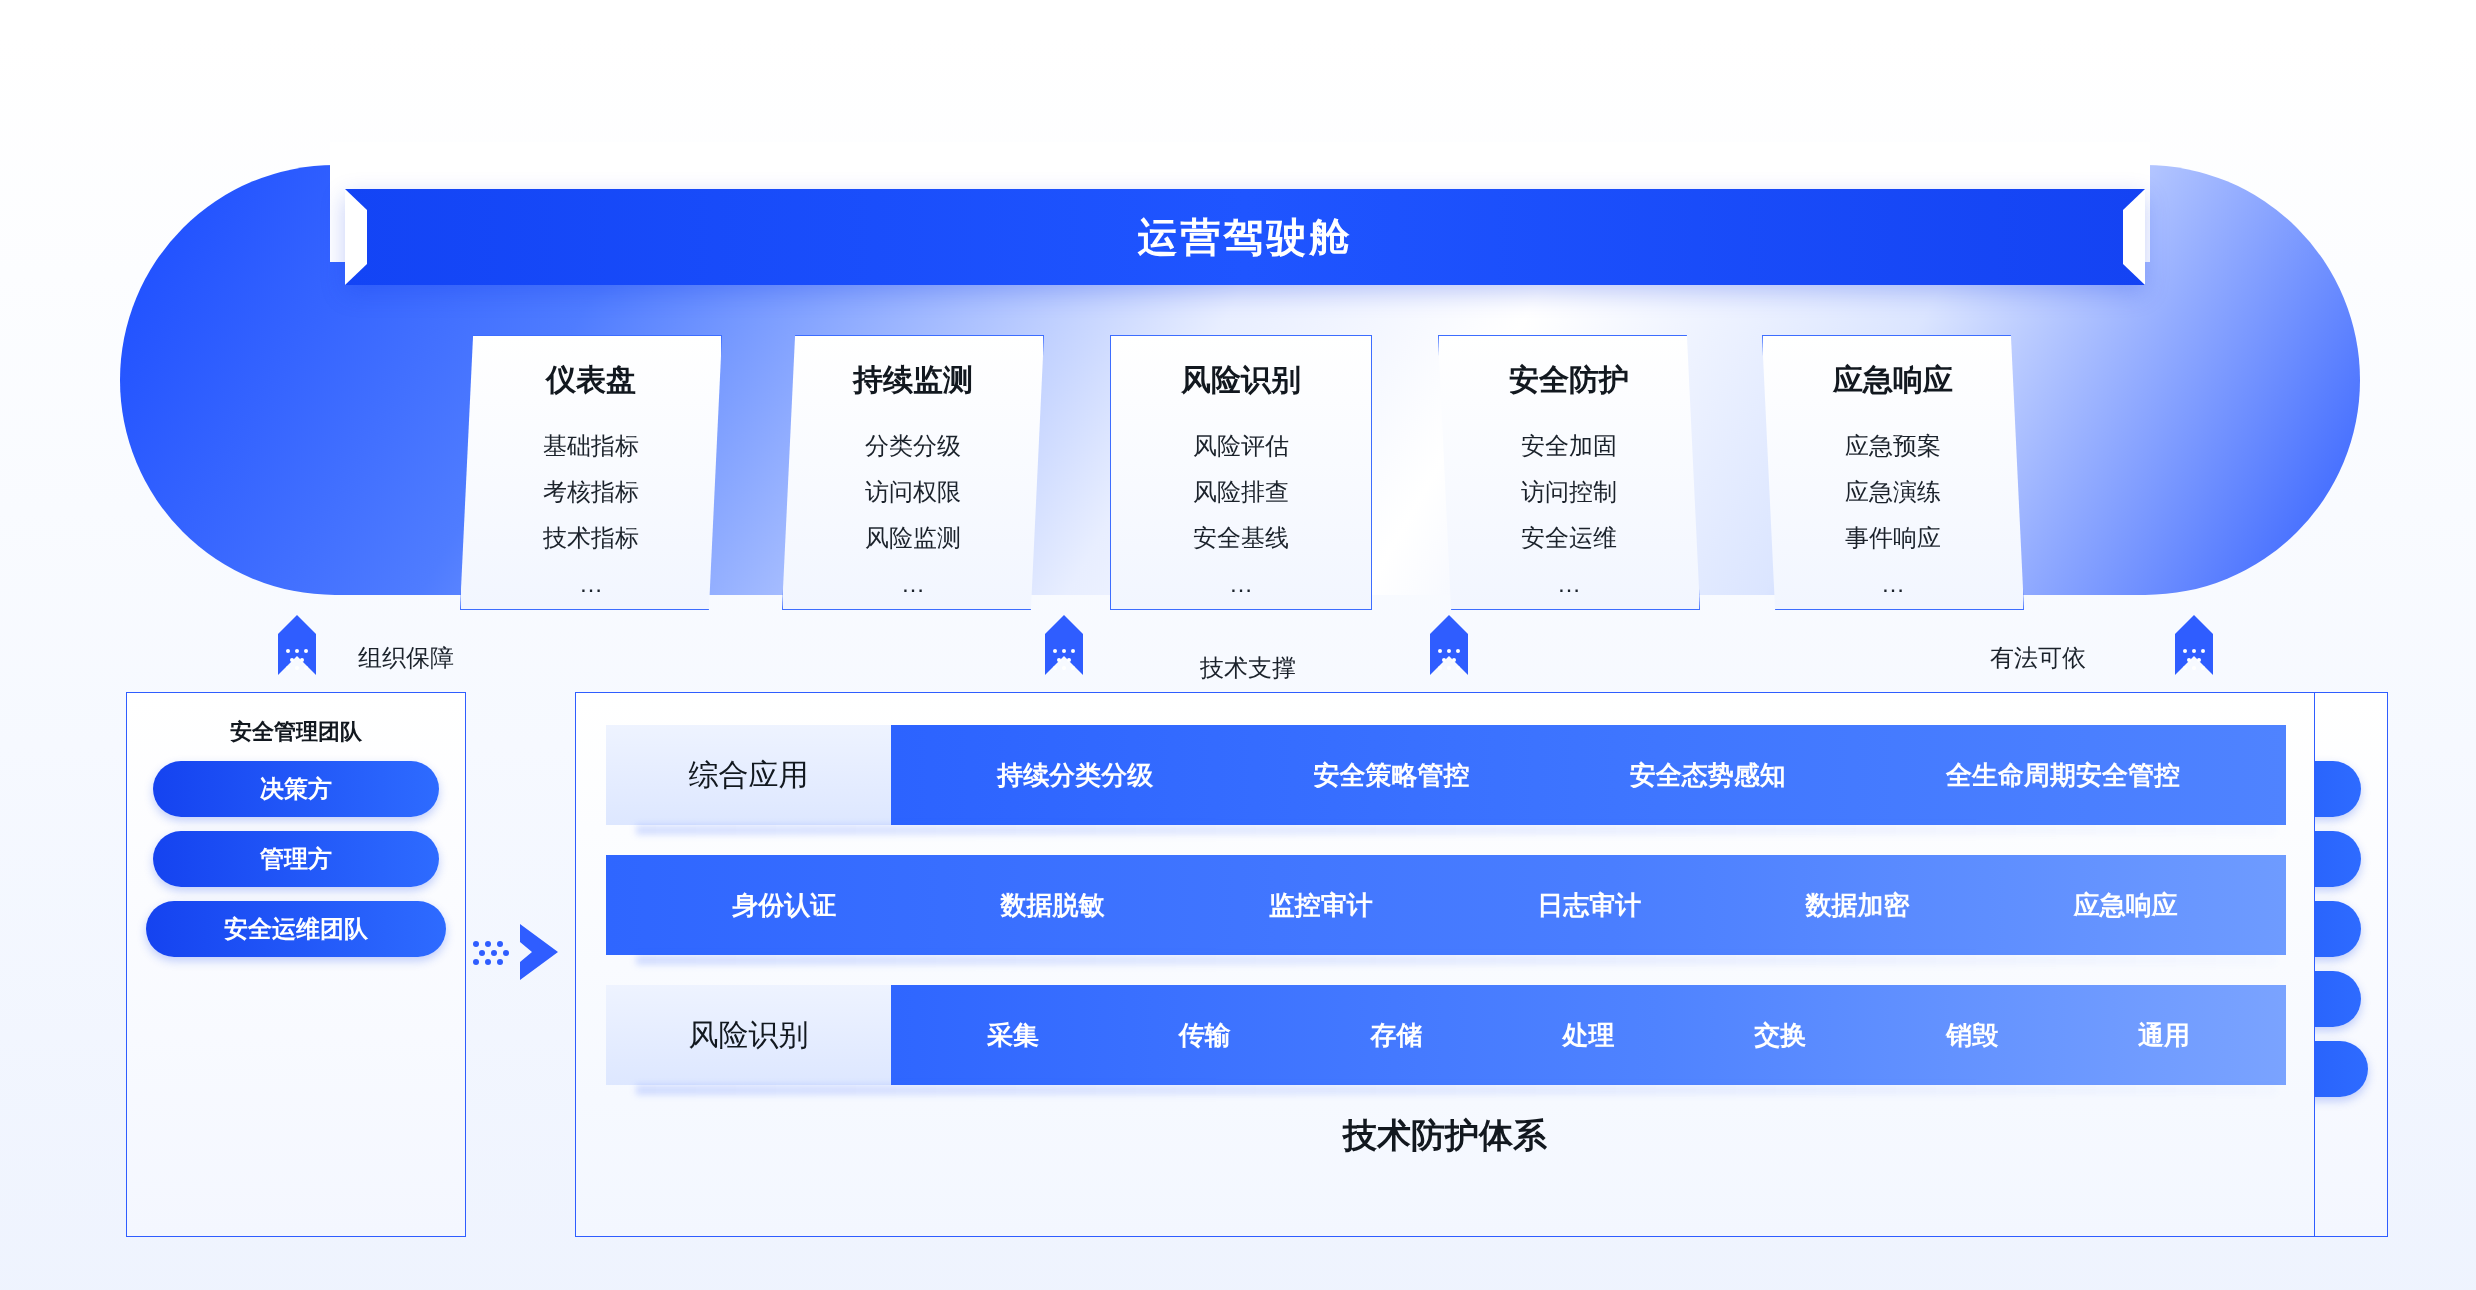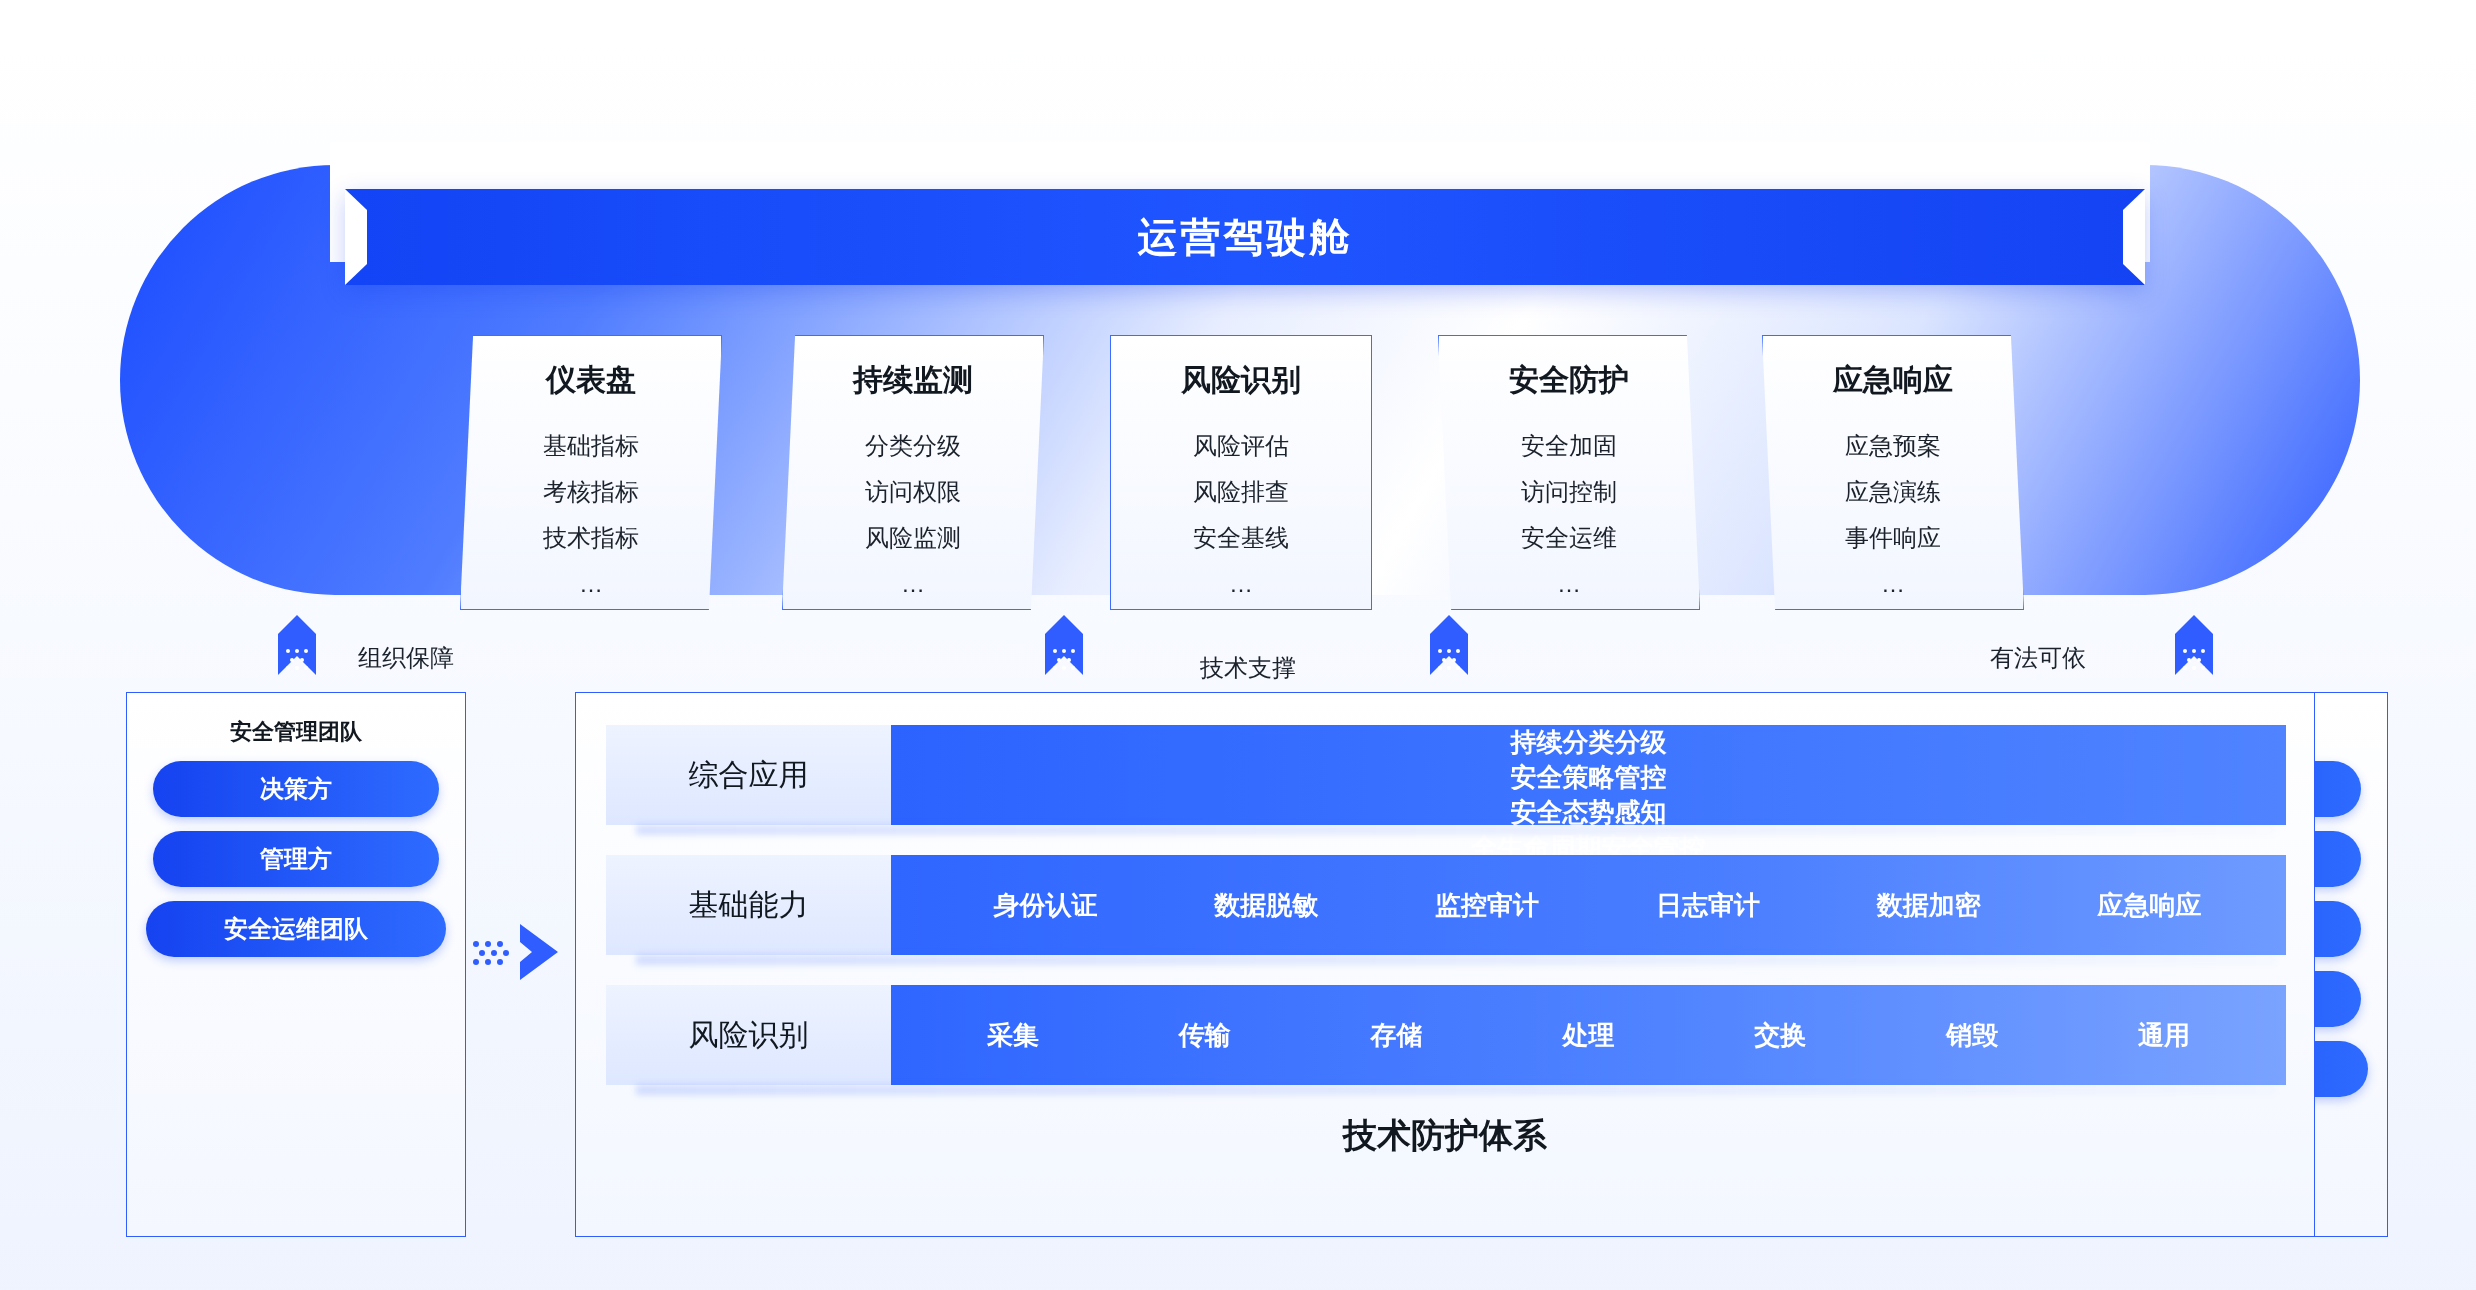--- a/index.html
+++ b/index.html
@@ -174,21 +174,21 @@
     flex: 1;
     display: flex;
     align-items: center;
     justify-content: space-around;
     color: #ffffff;
     font-size: 26px;
     font-weight: bold;
     padding: 0 26px;
     box-sizing: border-box;
   }
-  #row1 .row-body { background: linear-gradient(90deg, #2c63ff 0%, #3f76ff 55%, #4f83ff 100%); flex-direction: column; }
+  #row1 .row-body { background: linear-gradient(90deg, #2c63ff 0%, #3f76ff 55%, #4f83ff 100%); }
   #row2 .row-body { background: linear-gradient(90deg, #2f66ff 0%, #4a7eff 60%, #6e9bff 100%); padding-left: 44px; }
   #row3 .row-body { background: linear-gradient(90deg, #2f66ff 0%, #4f83ff 55%, #7aa3ff 100%); }
   .center-caption {
     position: absolute;
     left: 0;
     top: 420px;
     width: 100%;
     text-align: center;
     font-size: 34px;
     font-weight: bold;
@@ -386,21 +386,20 @@
       <div class="row-body">
         <span>持续分类分级</span>
         <span>安全策略管控</span>
         <span>安全态势感知</span>
         <span>全生命周期安全管控</span>
       </div>
     </div>
     <div class="shadow-bar" style="left:60px; top:132px; width:1640px;"></div>
 
     <div class="row" id="row2">
-      <div class="row-label">基础能力</div>
       <div class="row-body">
         <span>身份认证</span>
         <span>数据脱敏</span>
         <span>监控审计</span>
         <span>日志审计</span>
         <span>数据加密</span>
         <span>应急响应</span>
       </div>
     </div>
     <div class="shadow-bar" style="left:60px; top:262px; width:1640px;"></div>

